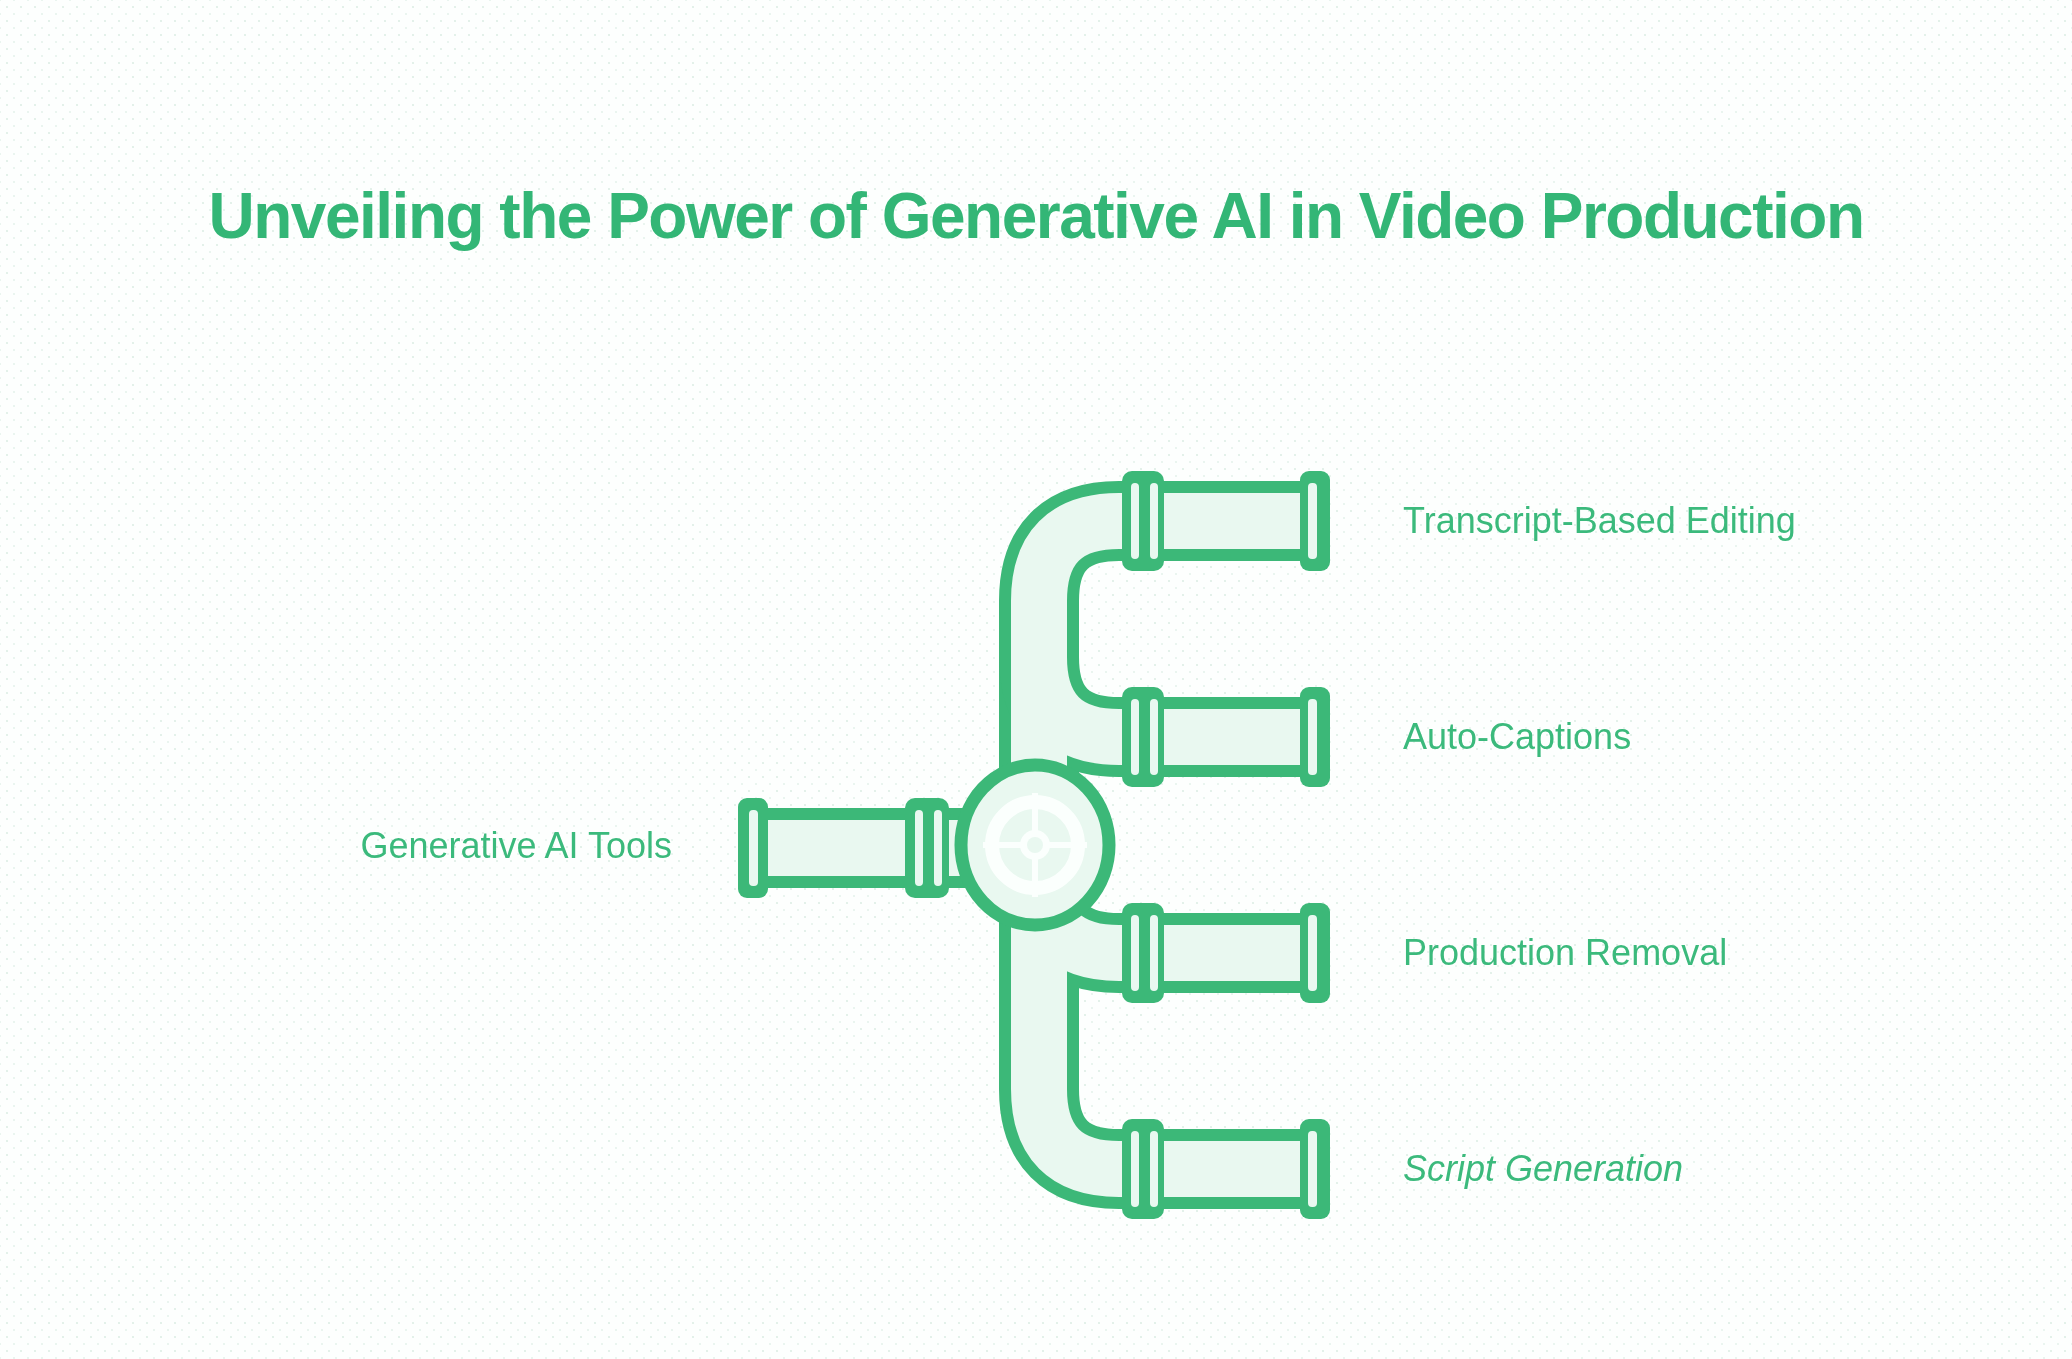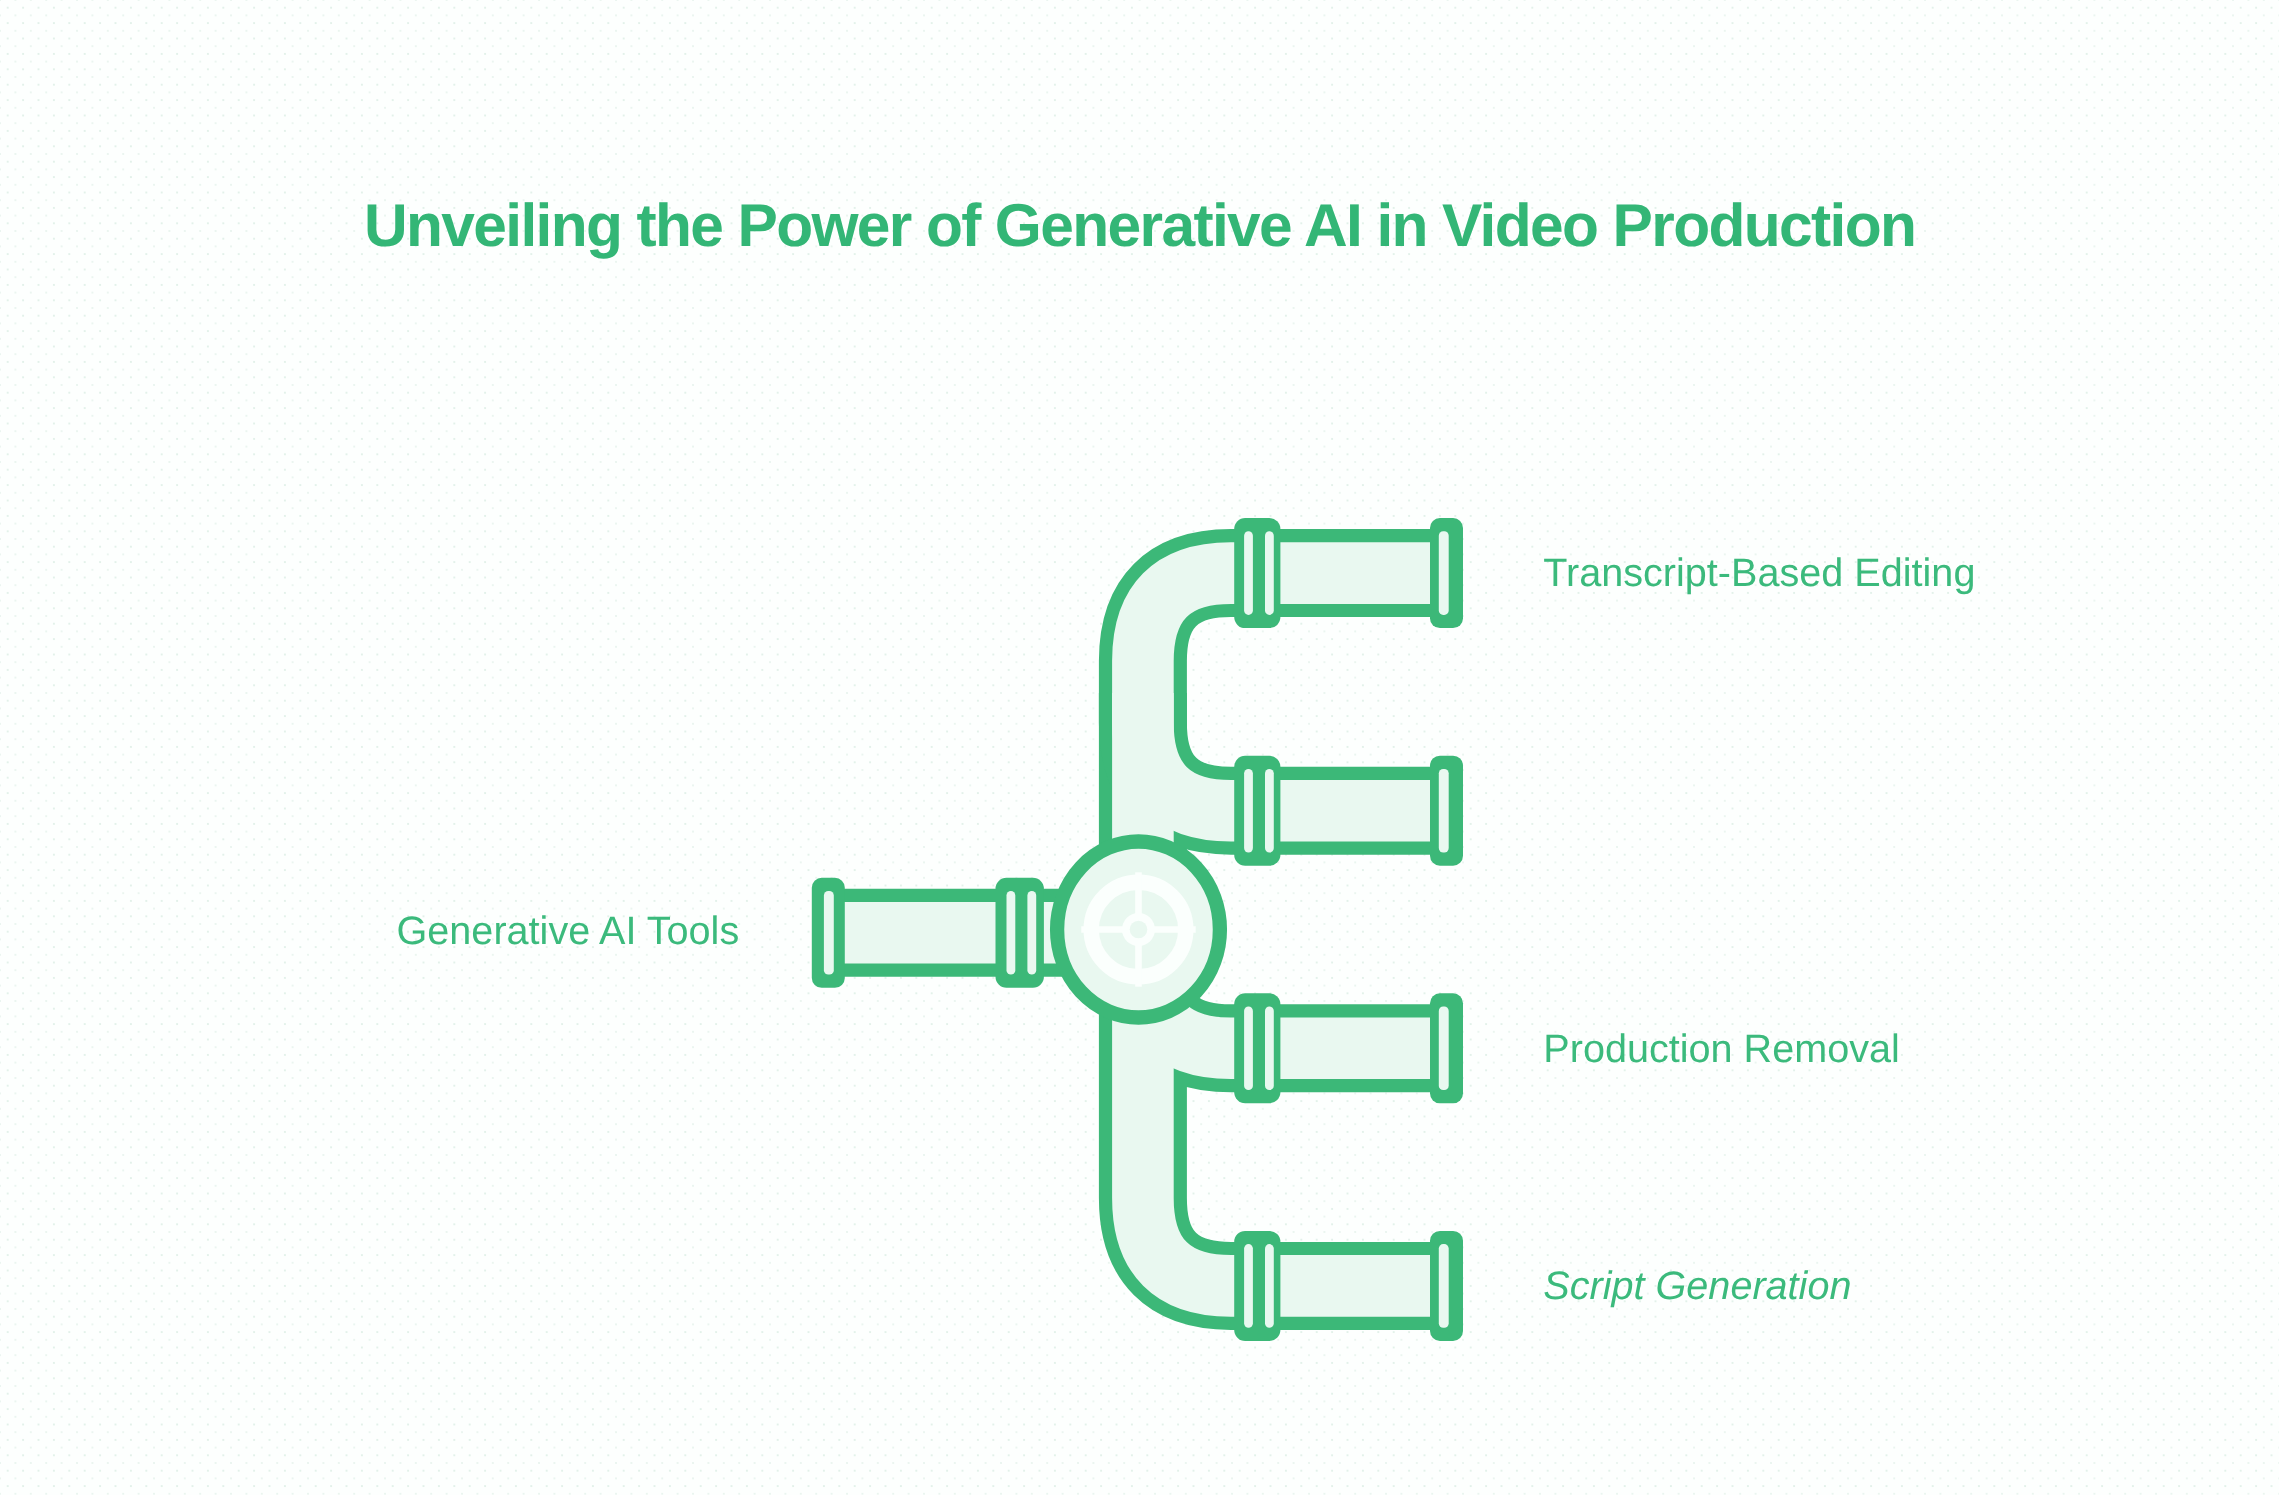--- a/index.html
+++ b/index.html
@@ -10,21 +10,21 @@
     background-image:
       radial-gradient(rgba(150,200,175,.25) 1.1px, transparent 1.3px),
       radial-gradient(rgba(150,200,175,.18) 1.1px, transparent 1.3px);
     background-size:14px 14px,14px 14px;
     background-position:0 0,7px 7px;
   }
   .stage{position:absolute;inset:0;}
   .page-title{
     position:absolute;left:0;right:0;top:136px;
     text-align:center;white-space:nowrap;
-    font-size:55px;font-weight:bold;letter-spacing:-1.5px;
+    font-size:64px;font-weight:bold;letter-spacing:-1.5px;
     color:var(--title-green,#33b676);
   }
   svg.pipes{position:absolute;left:0;top:0;width:2072px;height:1359px;}
   .pipe-outer{fill:none;stroke:var(--pipe-green,#3cb878);stroke-width:80px;}
   .pipe-inner{fill:none;stroke:var(--pipe-fill,#e9f8f0);stroke-width:56px;}
   .fitting{fill:var(--pipe-green,#3cb878);}
   .slit{fill:var(--pipe-fill,#e9f8f0);}
   .valve-body{fill:var(--pipe-fill,#e9f8f0);stroke:var(--pipe-green,#3cb878);stroke-width:13px;}
   .wheel-ring{fill:none;stroke:var(--wheel-white,#fbfffd);stroke-width:14px;}
   .wheel-spoke{stroke:var(--wheel-white,#fbfffd);stroke-width:6px;}
@@ -122,16 +122,17 @@
         <line class="wheel-spoke" x1="983" y1="845" x2="1087" y2="845"></line>
         <line class="wheel-spoke" x1="1035" y1="793" x2="1035" y2="897"></line>
         <circle class="wheel-hub" cx="1035" cy="845" r="15"></circle>
         <circle class="wheel-hub-hole" cx="1035" cy="845" r="8"></circle>
       </g>
     </g>
   </svg>
 
   <div class="label source">Generative AI Tools</div>
   <div class="label b1">Transcript-Based Editing</div>
+  <div class="label b2">Auto-Captions</div>
   <div class="label b3">Production Removal</div>
   <div class="label b4">Script Generation</div>
 
 </div>
 
 </body></html>

